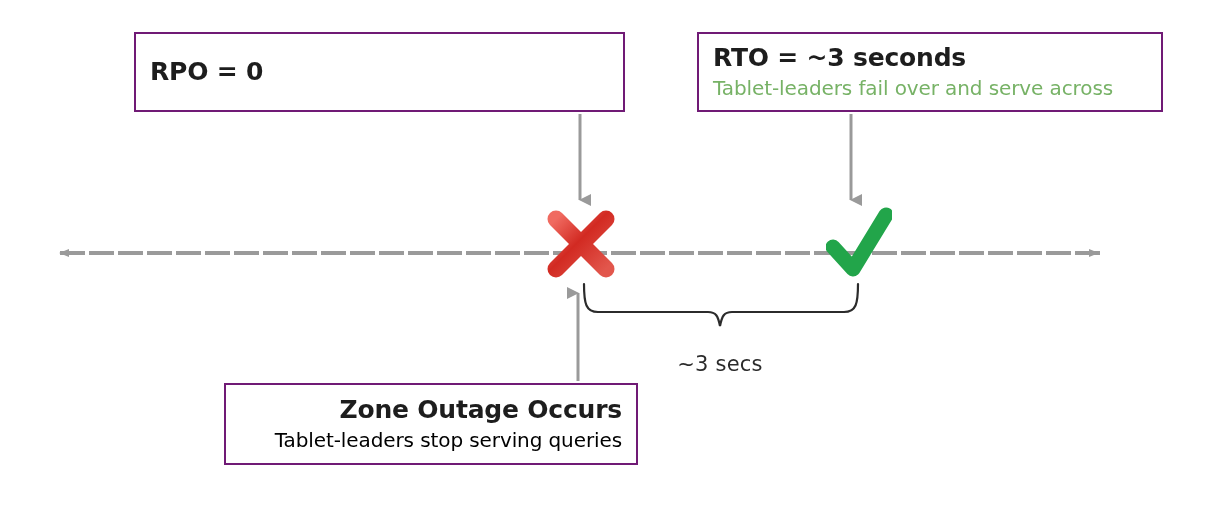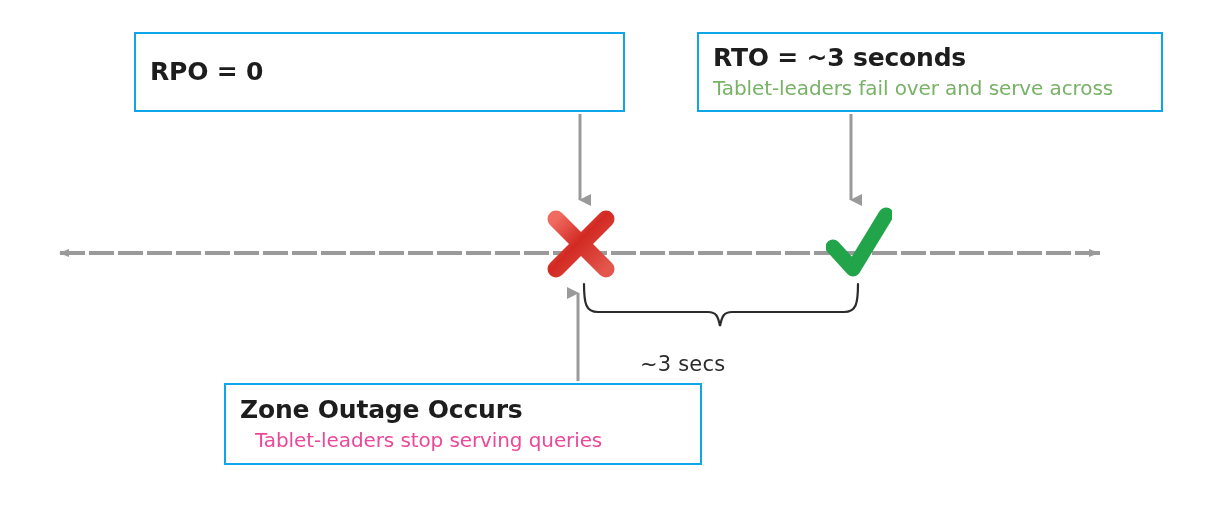--- a/index.html
+++ b/index.html
@@ -21,21 +21,21 @@
     position: absolute;
     left: 0;
     top: 0;
     width: 1218px;
     height: 518px;
   }
   .callout {
     position: absolute;
     box-sizing: border-box;
     background: #ffffff;
-    border: 2px solid #0ea5e9;
+    border: 2px solid #701a75;
     display: flex;
     flex-direction: column;
     justify-content: center;
     padding: 0 14px;
   }
   .callout-title {
     font-size: 25px;
     font-weight: 600;
     color: #1d1d1d;
     line-height: 1.15;
@@ -44,25 +44,25 @@
   }
   .callout-sub {
     font-size: 20px;
     font-weight: 400;
     line-height: 1.2;
     margin-top: 4px;
     letter-spacing: -0.1px;
     white-space: nowrap;
   }
   .sub-green { color: #77b266; }
-  .sub-red   { color: #ec4899; margin-left: 15px; }
+  .sub-red   { color: #000000; margin-left: 15px; }
 
   #box-rpo  { left: 134px; top: 32px;  width: 491px; height: 80px; }
   #box-rto  { left: 697px; top: 32px;  width: 466px; height: 80px; }
-  #box-zone { left: 224px; top: 383px; width: 478px; height: 82px; }
+  #box-zone { left: 224px; top: 383px; width: 414px; height: 82px; text-align: right; }
 
   .marker {
     position: absolute;
     line-height: 1;
     user-select: none;
   }
   #marker-x {
     left: 543px;
     top: 206px;
     width: 76px;
@@ -72,21 +72,21 @@
     left: 826px;
     top: 205px;
     width: 66px;
     height: 76px;
   }
   #brace-label {
     position: absolute;
     left: 640px;
     top: 352px;
     width: 160px;
-    text-align: left;
+    text-align: center;
     font-size: 21px;
     color: #2b2b2b;
     letter-spacing: 0.2px;
   }
 </style>
 </head>
 <body>
 
 <div id="canvas">
 

